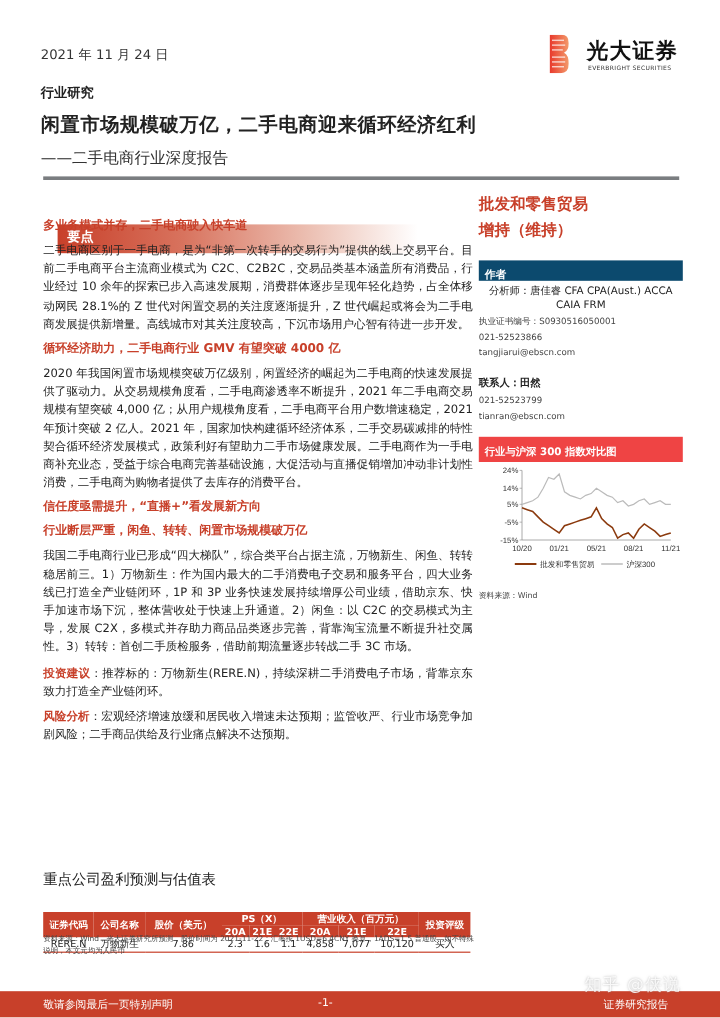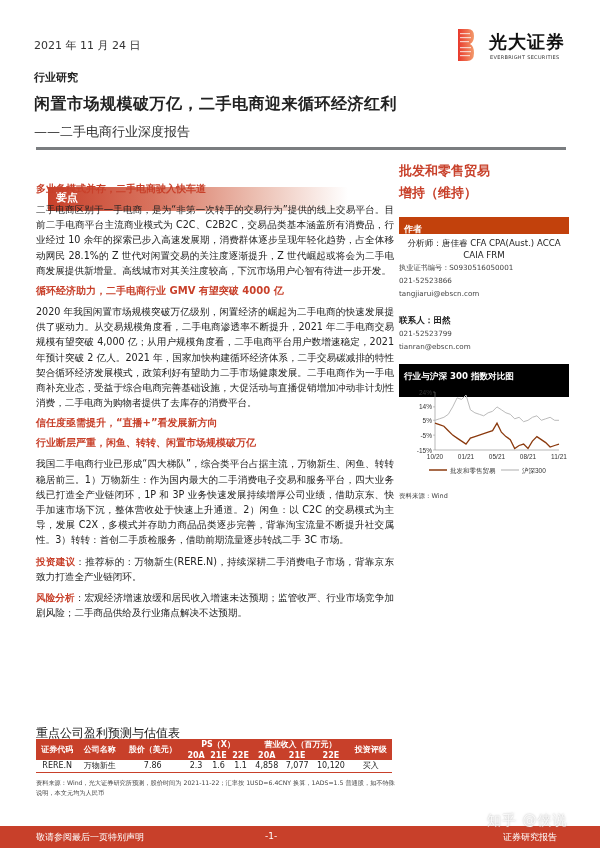--- a/index.html
+++ b/index.html
@@ -21,34 +21,34 @@
             background: linear-gradient(90deg, #c8402a 0%, #d8735e 35%, #ecc0b3 70%, #ffffff 100%); margin-top: 32px; }
   .banner span { position: absolute; left: 8px; top: 3px; font-size: 11px; font-weight: bold; color: #fff; }
 
   .left { position: absolute; left: 36px; top: 182px; width: 358px; }
   .h-red { font-size: 10px; font-weight: bold; color: #c8402a; margin-bottom: 6px; line-height: 14px; }
   .para { font-size: 9.6px; line-height: 15.2px; color: #222; text-align: justify; margin-bottom: 6px; }
   .inline-red { color: #c8402a; font-weight: bold; }
 
   .right { position: absolute; left: 399px; top: 160px; width: 170px; }
   .sector { font-size: 13px; font-weight: bold; color: #c8402a; line-height: 22px; }
-  .author-bar { margin-top: 13px; height: 17px; background: #c2410c; }
+  .author-bar { margin-top: 13px; height: 17px; background: #0c4a6e; }
   .author-bar span { font-size: 9px; color: #fff; font-weight: bold; padding-left: 5px; line-height: 17px; }
   .analyst { font-size: 8.6px; font-weight: normal; color: #222; line-height: 12px; margin-top: 3px; text-align: center; }
   .small { font-size: 7.2px; color: #444; line-height: 13px; }
   .contact { font-size: 8.6px; font-weight: bold; color: #222; margin-top: 13px; line-height: 14px; }
 
-  .chart-bar { position: absolute; left: 399px; top: 364px; width: 170px; height: 33px; background: #000000; }
+  .chart-bar { position: absolute; left: 399px; top: 364px; width: 170px; height: 21px; background: #ef4444; }
   .chart-bar span { font-size: 8.6px; color: #fff; font-weight: bold; padding-left: 5px; line-height: 17px; }
   .chart { position: absolute; left: 399px; top: 384px; width: 170px; height: 110px; }
   .chart svg text { font-family: "Liberation Sans", sans-serif; }
   .chart-src { position: absolute; left: 399px; top: 492px; font-size: 6.5px; color: #444; }
 
   .table-title { position: absolute; left: 36px; top: 725px; font-size: 12px; font-weight: normal; color: #222; }
-  table.val { position: absolute; left: 36px; top: 739px; width: 356px; border-collapse: collapse; font-size: 8px; }
+  table.val { position: absolute; left: 36px; top: 760px; width: 356px; border-collapse: collapse; font-size: 8px; }
   table.val th { background: #c8402a; color: #fff; font-weight: bold; text-align: center; padding: 0; height: 10px; }
   table.val td { text-align: center; color: #222; height: 12px; border-bottom: 1px solid #c8402a; }
   .tbl-note { position: absolute; left: 36px; top: 778px; width: 360px; font-size: 6.2px; color: #444; line-height: 10px; }
 
   .footer { position: absolute; left: 0; top: 826px; width: 600px; height: 22px; background: #c8402a; }
   .footer .l { position: absolute; left: 36px; top: 5px; font-size: 9px; color: #fff; }
   .footer .c { position: absolute; left: 265px; top: 5px; font-size: 9px; color: #fff; }
   .footer .r { position: absolute; left: 503px; top: 5px; font-size: 9px; color: #fff; }
   .watermark { position: absolute; left: 487px; top: 812px; font-size: 14px; color: rgba(255,255,255,0.85);
                text-shadow: 0 0 2px rgba(120,120,120,0.6); letter-spacing: 1px; }

